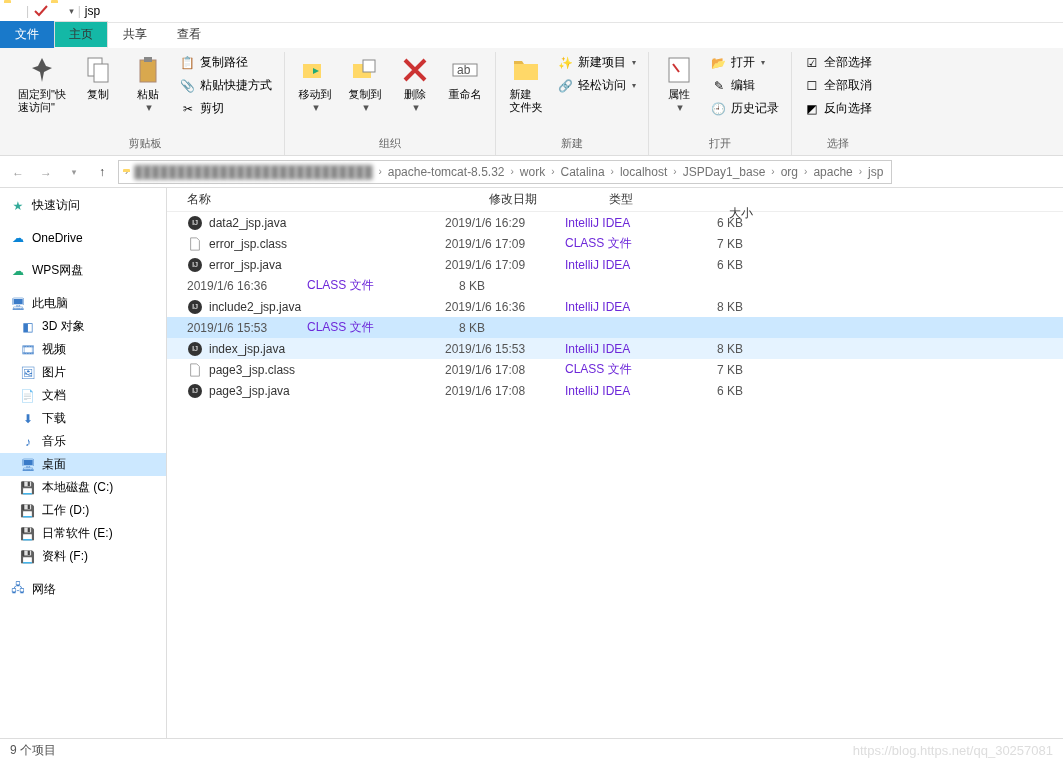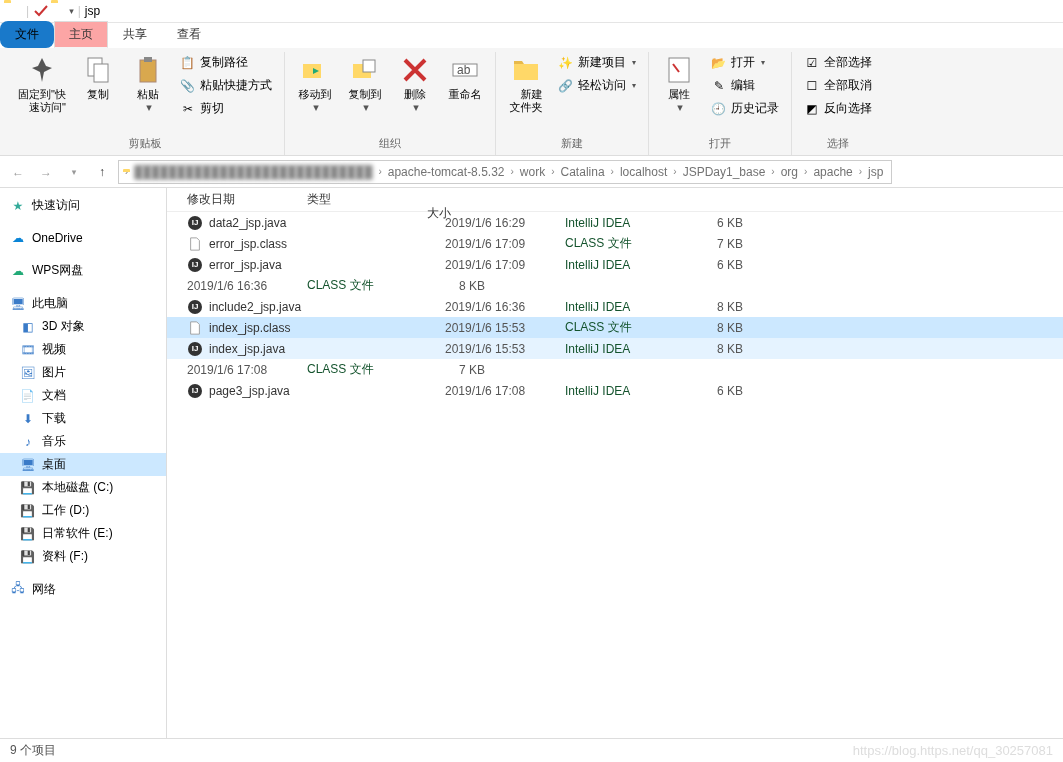--- a/index.html
+++ b/index.html
@@ -8,32 +8,32 @@
 
 .titlebar { height: 23px; background: #fff; display: flex; align-items: center; padding: 0 4px; border-bottom: 1px solid #e5e5e5; }
 .titlebar .tb-icon { width: 16px; height: 16px; margin-right: 2px; }
 .titlebar .sep { color: #ccc; margin: 0 4px; }
 .folder-mini { width:16px; height:16px; background:#ffd868; border-radius:1px; position:relative; }
 .folder-mini::before { content:""; position:absolute; top:-3px; left:0; width:7px; height:3px; background:#ffd868; border-radius:1px 1px 0 0; }
 
 
 .tabs { height: 25px; background: #fff; display: flex; align-items: flex-end; }
 .tab { padding: 4px 14px; color: #333; cursor: pointer; border: 1px solid transparent; }
-.tab.file { background: #1979ca; color: #000000; border-radius: 8px; }
-.tab.active { background: #fca5a5; border: 1px solid #ddd; border-bottom: 1px solid #f5f5f5; }
+.tab.file { background: #1979ca; color: #ffffff; }
+.tab.active { background: #14b8a6; border: 1px solid #ddd; border-bottom: 1px solid #f5f5f5; }
 
 
 .ribbon { height: 108px; background: #f5f5f5; border-bottom: 1px solid #ddd; display: flex; padding: 4px 6px 0; }
 .ribbon-group { display: flex; flex-direction: column; justify-content: space-between; align-items: center; border-right: 1px solid #e0e0e0; padding: 0 8px 2px; }
 .ribbon-group:last-child { border-right: none; }
 .rg-body { display: flex; align-items: flex-start; gap: 6px; flex: 1; }
 .rg-label { font-size: 11px; color: #666; padding: 2px 0; }
 .rbtn-lg { display: flex; flex-direction: column; align-items: center; padding: 2px 4px; cursor: pointer; min-width: 44px; }
 .rbtn-lg .ricon { width: 32px; height: 32px; margin-bottom: 2px; display:flex; align-items:center; justify-content:center; }
-.rbtn-lg span { font-size: 11px; text-align: right; line-height: 1.2; }
+.rbtn-lg span { font-size: 11px; text-align: left; line-height: 1.2; }
 .rbtn-sm-col { display: flex; flex-direction: column; gap: 2px; }
 .rbtn-sm { display: flex; align-items: center; gap: 4px; padding: 2px 4px; cursor: pointer; font-size: 11px; white-space: nowrap; }
 .rbtn-sm .ricon-s { width: 16px; height: 16px; display:inline-flex; align-items:center; justify-content:center; }
 .caret { font-size: 8px; margin-left: 2px; color: #555; }
 
 
 .navbar { height: 32px; border-bottom: 1px solid #ddd; display: flex; align-items: center; padding: 3px 6px; gap: 4px; }
 .nav-btn { width: 24px; height: 24px; display: flex; align-items: center; justify-content: center; color: #999; cursor: pointer; border-radius: 2px; }
 .nav-btn.enabled { color: #333; }
 .addr { flex: none; height: 24px; border: 1px solid #ccc; display: flex; align-items: center; padding: 0 4px; background: #fff; }
@@ -47,35 +47,35 @@
 .side-item { display: flex; align-items: center; padding: 3px 4px 3px 20px; cursor: pointer; gap: 6px; font-size: 12px; }
 .side-item.root { padding-left: 10px; font-weight: normal; }
 .side-item.selected { background: #cce8ff; }
 .side-item .sicon { width: 16px; height: 16px; display:inline-flex; align-items:center; justify-content:center; }
 .side-gap { height: 10px; }
 
 .content { flex: 1; display: flex; flex-direction: column; }
 .col-headers { height: 24px; border-bottom: 1px solid #eee; display: flex; align-items: center; padding-left: 14px; }
 .col-h { font-size: 12px; color: #333; padding: 0 6px; cursor: pointer; }
 .col-name { width: 258px; }
-.col-date { width: 120px; }
+.col-date { width: 120px; margin-left: 44px; }
 .col-type { width: 120px; }
 .col-size { width: 70px; text-align: left; margin-top: 28px; }
 
 .filelist { flex: 1; overflow: auto; }
 .frow { display: flex; align-items: center; height: 21px; padding-left: 14px; cursor: pointer; }
 .frow.sel { background: #cce8ff; }
 .frow.hov { background: #e5f3ff; }
 .fcell { font-size: 12px; color: #333; padding: 0 6px; overflow: hidden; white-space: nowrap; text-overflow: ellipsis; }
 .fc-name { width: 258px; display: flex; align-items: center; gap: 6px; }
 .fc-date { width: 120px; color: #555; }
-.fc-type { width: 120px; color: #14532d; }
+.fc-type { width: 120px; color: #6d28d9; }
 .fc-size { width: 70px; text-align: right; color: #555; }
 .ficon { width: 16px; height: 16px; display:inline-flex; align-items:center; justify-content:center; flex-shrink:0; }
-.ij-icon { background:#333; color:#fff; font-size:8px; font-weight:bold; width:14px; height:14px; display:flex; align-items:center; justify-content:center; border-radius:7px; }
+.ij-icon { background:#333; color:#fff; font-size:8px; font-weight:normal; width:14px; height:14px; display:flex; align-items:center; justify-content:center; border-radius:7px; }
 
 
 .statusbar { height: 24px; border-top: 1px solid #ddd; display: flex; align-items: center; padding: 0 10px; font-size: 12px; color: #555; justify-content: space-between; }
 .watermark { color: #ddd; font-size: 13px; }
 
 
 .svg-icon { width:100%; height:100%; }
 </style>
 </head>
 <body>
@@ -367,20 +367,21 @@
       </div>
     <div class="side-gap"></div>
     <div class="side-item root">
         <span class="sicon" style="color:#3a7bc8">🖧</span>
         <span>网络</span>
       </div>
   </div>
 
   <div class="content">
     <div class="col-headers">
+      <div class="col-h col-name">名称</div>
       <div class="col-h col-date">修改日期</div>
       <div class="col-h col-type">类型</div>
       <div class="col-h col-size">大小</div>
     </div>
     <div class="filelist" id="filelist">
         <div class="frow ">
           <div class="fcell fc-name">
             <span class="ficon">
               <span class="ij-icon">IJ</span>
             </span>
@@ -424,44 +425,44 @@
             <span class="ficon">
               <span class="ij-icon">IJ</span>
             </span>
             <span>include2_jsp.java</span>
           </div>
           <div class="fcell fc-date">2019/1/6 16:36</div>
           <div class="fcell fc-type">IntelliJ IDEA</div>
           <div class="fcell fc-size">8 KB</div>
         </div>
         <div class="frow sel">
+          <div class="fcell fc-date">2019/1/6 15:53</div>
+          <div class="fcell fc-type">CLASS 文件</div>
+          <div class="fcell fc-size">8 KB</div>
+        </div>
+        <div class="frow hov">
+          <div class="fcell fc-name">
+            <span class="ficon">
+              <span class="ij-icon">IJ</span>
+            </span>
+            <span>index_jsp.java</span>
+          </div>
+          <div class="fcell fc-date">2019/1/6 15:53</div>
+          <div class="fcell fc-type">IntelliJ IDEA</div>
+          <div class="fcell fc-size">8 KB</div>
+        </div>
+        <div class="frow ">
           <div class="fcell fc-name">
             <span class="ficon">
               <svg viewBox="0 0 16 16" width="14" height="14">
                 <path d="M3 1h7l3 3v11H3z" fill="#fff" stroke="#999"></path>
               </svg>
             </span>
-            <span>index_jsp.class</span>
-          </div>
-          <div class="fcell fc-date">2019/1/6 15:53</div>
-          <div class="fcell fc-type">CLASS 文件</div>
-          <div class="fcell fc-size">8 KB</div>
-        </div>
-        <div class="frow hov">
-          <div class="fcell fc-name">
-            <span class="ficon">
-              <span class="ij-icon">IJ</span>
-            </span>
-            <span>index_jsp.java</span>
-          </div>
-          <div class="fcell fc-date">2019/1/6 15:53</div>
-          <div class="fcell fc-type">IntelliJ IDEA</div>
-          <div class="fcell fc-size">8 KB</div>
-        </div>
-        <div class="frow ">
+            <span>page3_jsp.class</span>
+          </div>
           <div class="fcell fc-date">2019/1/6 17:08</div>
           <div class="fcell fc-type">CLASS 文件</div>
           <div class="fcell fc-size">7 KB</div>
         </div>
         <div class="frow ">
           <div class="fcell fc-name">
             <span class="ficon">
               <span class="ij-icon">IJ</span>
             </span>
             <span>page3_jsp.java</span>

